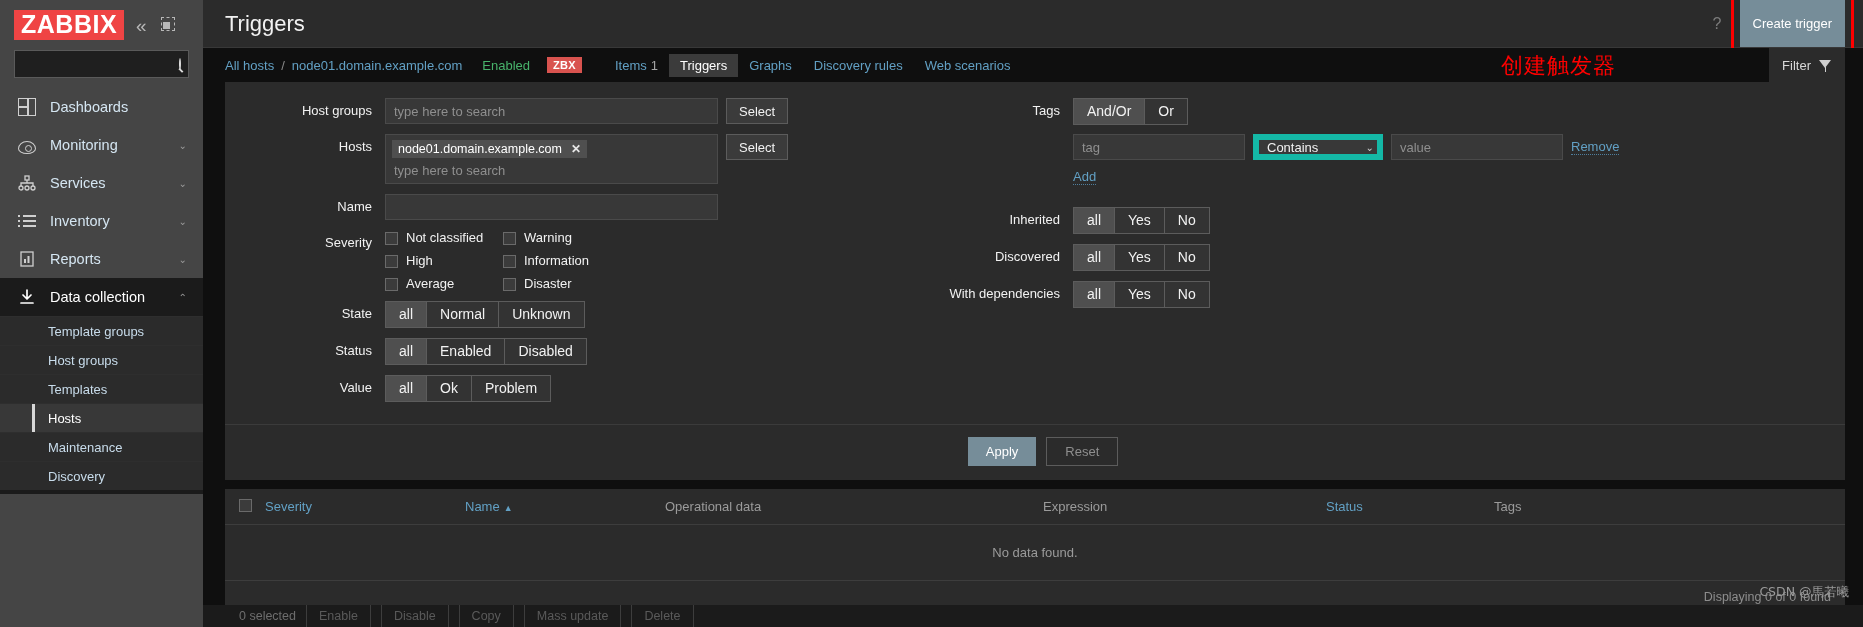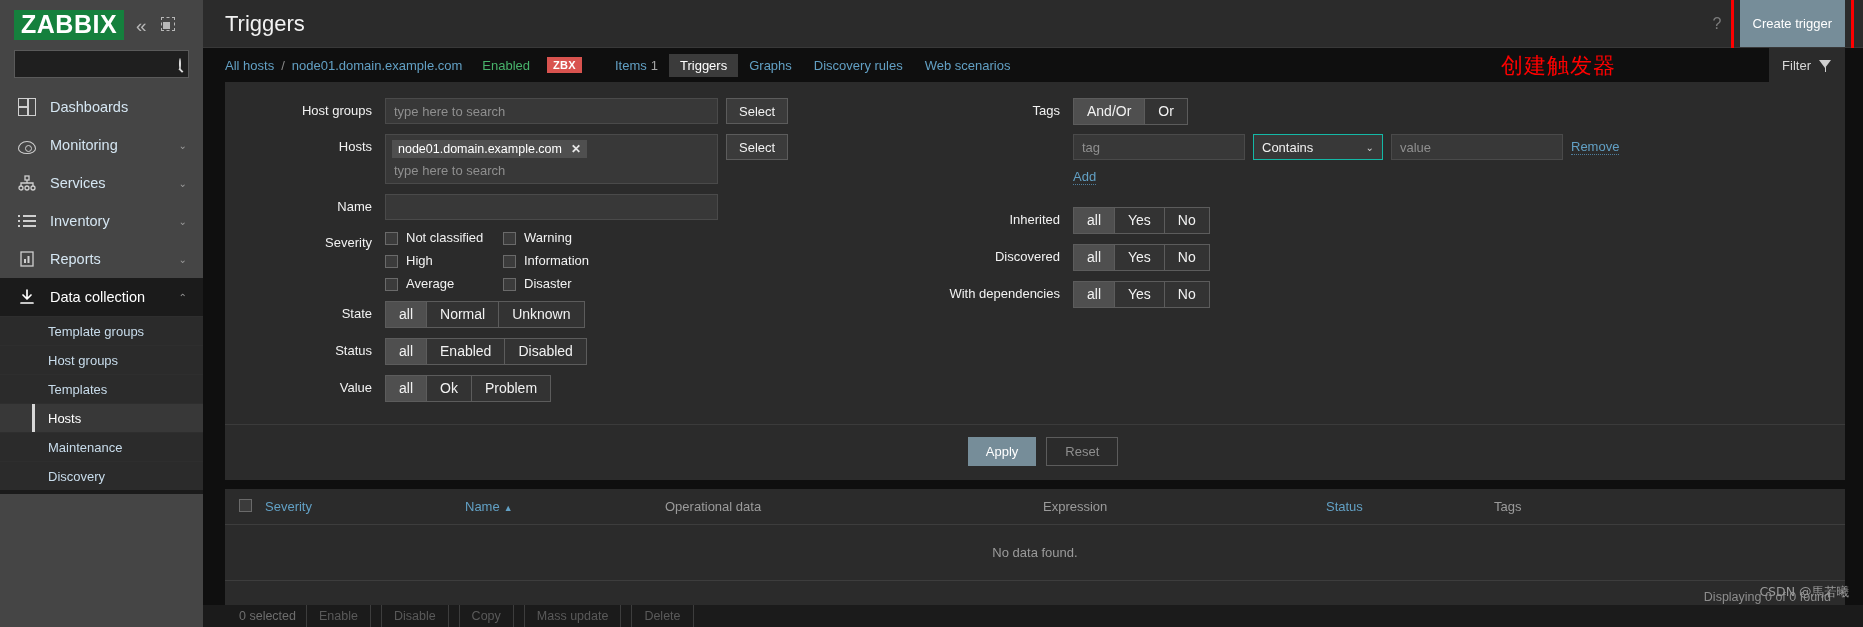--- a/index.html
+++ b/index.html
@@ -13,21 +13,21 @@
 
   
   .sidebar {
     width: 203px; min-width:203px; height: 627px;
     background: #454545;
     display: flex; flex-direction: column;
     position: relative; z-index: 5;
   }
   .sb-top { padding: 10px 14px 6px 14px; display:flex; align-items:center; gap:10px; }
   .logo {
-    background: #15803d; color: #ffffff;
+    background: #ef4444; color: #ffffff;
     font-size: 25px; font-weight: bold; letter-spacing: 0.5px;
     padding: 1px 7px 2px 7px; line-height: 1.08;
     font-family: "Liberation Sans", sans-serif;
   }
   .sb-icon-btn { color:#b8b8b8; font-size:17px; line-height:1; cursor:pointer; padding:2px;}
   .collapse-icon { font-size: 19px; }
   .pin-icon { display:inline-block; width:14px; height:14px; border:1px dashed #b8b8b8; position:relative;}
   .pin-icon:after{content:"";position:absolute;left:1px;top:4px;width:7px;height:7px;background:#b8b8b8;}
 
   .sb-search {
@@ -179,21 +179,21 @@
     background:#333333; color:#f2f2f2; font-size:14px; padding: 4px 13px;
     border-right:1px solid #5c5c5c; cursor:pointer; line-height:17px;
   }
   .radioset .rbtn:last-child{ border-right:none; }
   .radioset .rbtn.on{ background:#4f4f4f; }
 
   .tag-row{ display:flex; align-items:center; gap: 8px; margin-top: 9px;}
   .tag-field{ width:172px; }
   .selwrap{ position:relative; }
   .selbox{
-    width: 130px; height: 26px; background:#383838; border:1px solid #14b8a6;
+    width: 130px; height: 26px; background:#383838; border:6px solid #14b8a6;
     color:#f2f2f2; font-size:13px; padding: 0 8px; appearance:none; outline:none;
     font-family:"Liberation Sans", sans-serif;
   }
   .selcaret{ position:absolute; right:9px; top:8px; color:#cfcfcf; font-size:10px; pointer-events:none;}
   .val-field{ width:172px; }
   .lnk{ color:#62a0c4; font-size:13px; cursor:pointer; border-bottom:1px dotted #4f7e9c; }
   .add-lnk{ margin-top: 9px; margin-left: 0; display:inline-block; }
 
   .filter-actions{
     display:flex; justify-content:center; gap: 10px;

